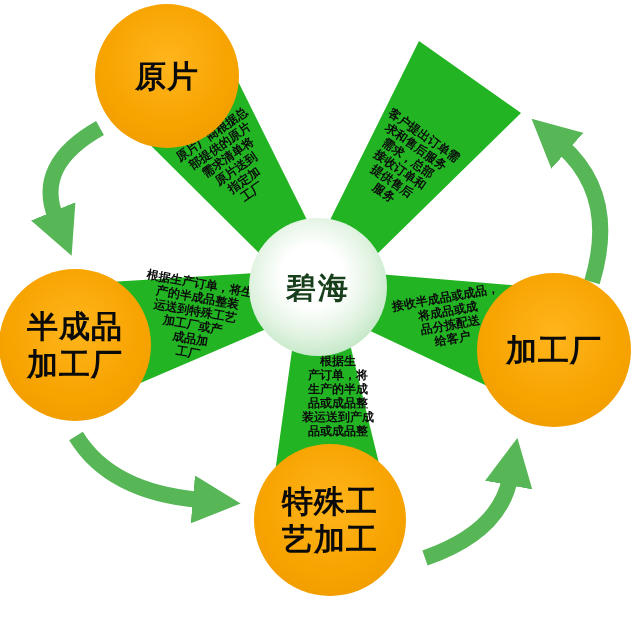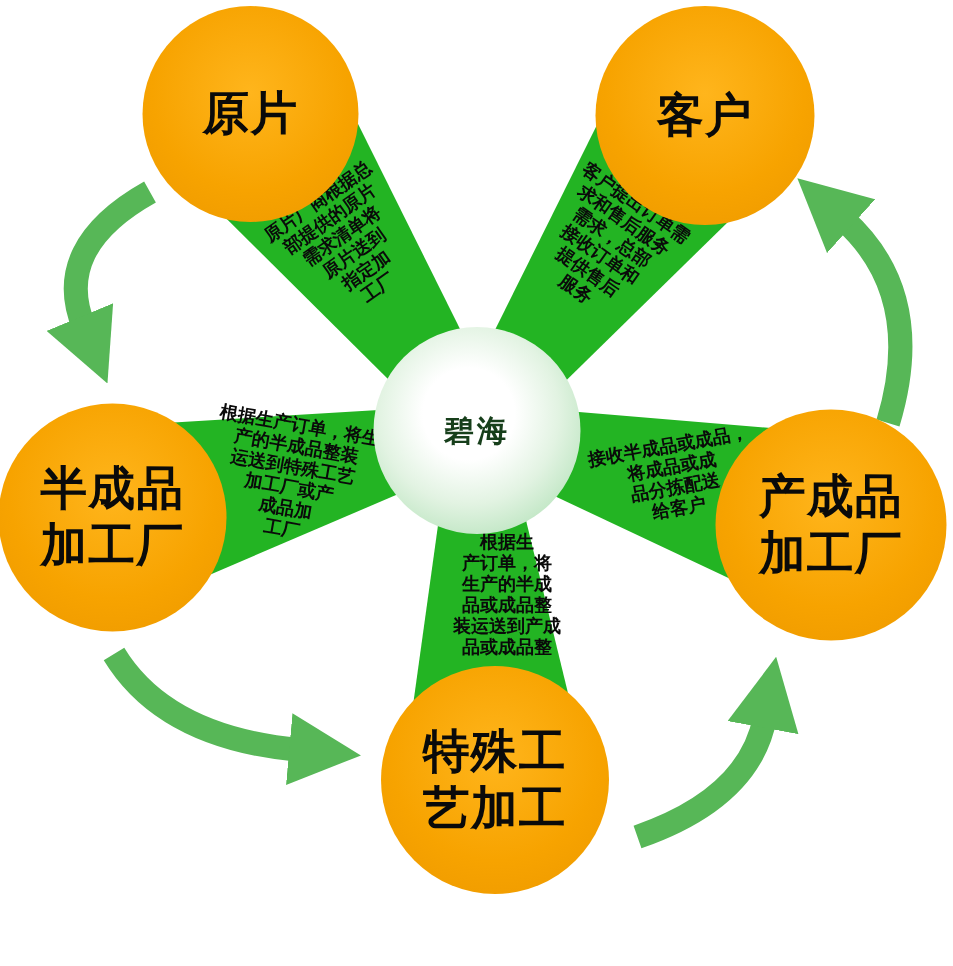--- a/index.html
+++ b/index.html
@@ -14,21 +14,21 @@
       var(--node-orange-hi) 0%, var(--node-orange) 58%, var(--node-orange-edge) 100%);
   }
   .node-label { font-size:31px; font-weight:700; line-height:38px; color:var(--label-color); letter-spacing:1px; }
 
   .center-node {
     position:absolute; border-radius:50%;
     display:flex; align-items:center; justify-content:center; text-align:center;
     background: radial-gradient(circle at 46% 42%,
       #ffffff 0%, #ffffff 28%, #e2f3e2 55%, #bfe6c3 78%, var(--center-edge-green) 100%);
   }
-  .center-label { font-size:20px; font-weight:700; line-height:37px; color:var(--center-label-color); letter-spacing:2px; }
+  .center-label { font-size:30px; font-weight:700; line-height:37px; color:var(--center-label-color); letter-spacing:2px; }
 
   .wedge-text {
     position:absolute; text-align:center;
     font-size:12px; line-height:14px; font-weight:600; color:var(--label-color);
     transform: translate(-50%,-50%) rotate(var(--rot));
   }
 </style>
 </head>
 <body>
 
@@ -95,36 +95,30 @@
     <div>装运送到产成</div>
     <div>品或成品整</div>
   </div>
 
   <div class="node" style="left:95px;top:4px;width:144px;height:144px;text-align:right;">
     <div class="node-label">
       <div>原片</div>
     </div>
   </div>
 
-  <div class="node" style="left:397px;top:4px;width:146px;height:146px;">
-    <div class="node-label">
-      <div>客户</div>
-    </div>
-  </div>
 
   <div class="node" style="left:-1px;top:269px;width:152px;height:152px;">
     <div class="node-label">
       <div>半成品</div>
       <div>加工厂</div>
     </div>
   </div>
 
   <div class="node" style="left:477px;top:273px;width:154px;height:154px;">
     <div class="node-label">
-      <div>产成品</div>
       <div>加工厂</div>
     </div>
   </div>
 
   <div class="node" style="left:254px;top:444px;width:152px;height:152px;">
     <div class="node-label">
       <div>特殊工</div>
       <div>艺加工</div>
     </div>
   </div>

